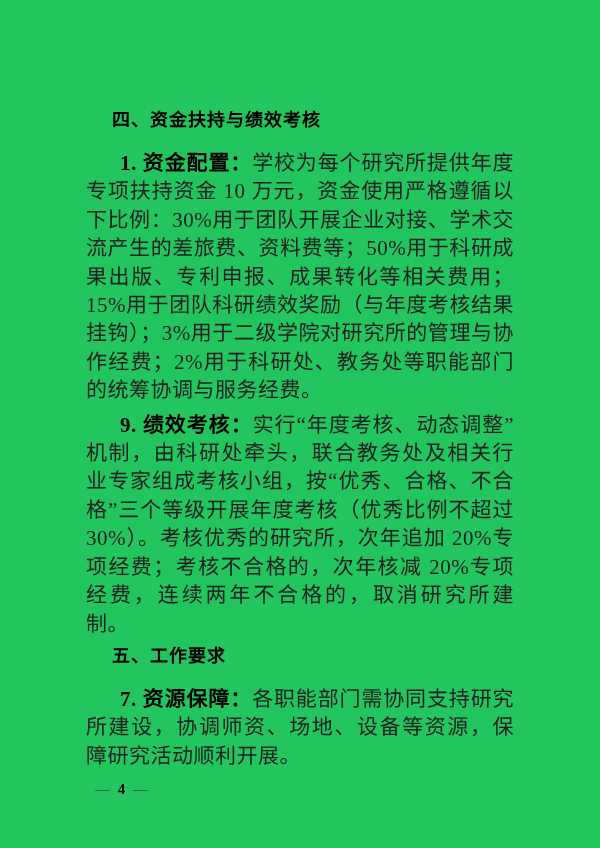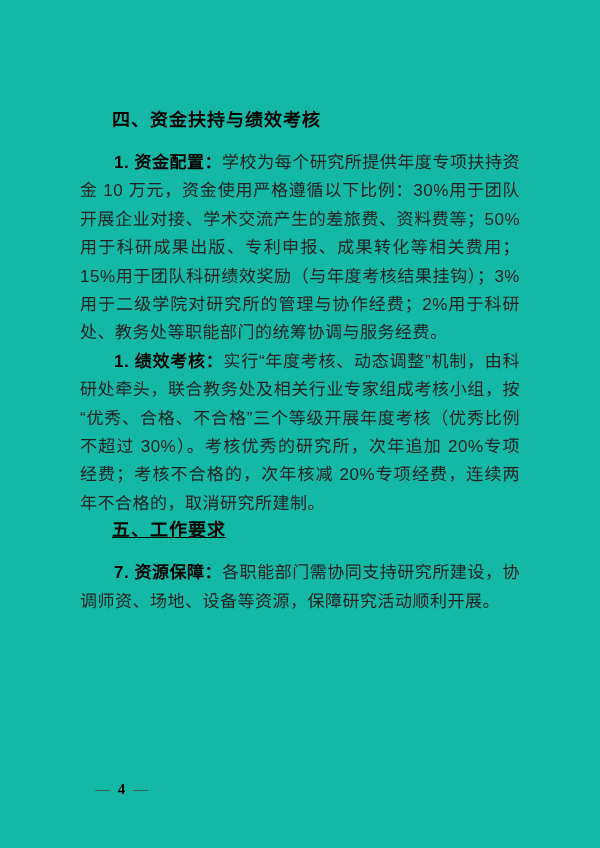--- a/index.html
+++ b/index.html
@@ -4,51 +4,50 @@
 <style>
   html, body {
     margin: 0;
     padding: 0;
     background: #ffffff;
   }
   .page {
     position: relative;
     width: 600px;
     height: 848px;
-    background: #14b8a6;
+    background: #22c55e;
     overflow: hidden;
   }
   .content {
     position: absolute;
     left: 80px;
     top: 108px;
     width: 440px;
   }
   .heading {
     font-family: "Liberation Sans", "DejaVu Sans", sans-serif;
     font-size: 18px;
     font-weight: 700;
     color: #000000;
     line-height: 24px;
     margin: 0 0 17px 0;
     text-indent: 32px;
     letter-spacing: 1px;
   }
   .heading-2 {
-    text-decoration: underline;
   }
   .para {
-    font-family: Liberation Sans, sans-serif;
-    font-size: 17px;
+    font-family: Liberation Serif, serif;
+    font-size: 21px;
     line-height: 28.4px;
     color: #222222;
     text-align: justify;
     text-justify: inter-ideograph;
     text-indent: 34px;
-    margin: 0;
+    margin: 6px;
     letter-spacing: 0.5px;
   }
   .para .b {
     font-weight: 700;
     color: #000000;
   }
   .page-footer {
     position: absolute;
     left: 95px;
     top: 781px;
@@ -65,21 +64,21 @@
 </head>
 <body>
 
 <div class="page">
   <main class="content">
 
     <h2 class="heading">四、资金扶持与绩效考核</h2>
 
     <p class="para"><span class="b">1. 资金配置：</span><span>学校为每个研究所提供年度专项扶持资金 10 万元，资金使用严格遵循以下比例：30%用于团队开展企业对接、学术交流产生的差旅费、资料费等；50%用于科研成果出版、专利申报、成果转化等相关费用；15%用于团队科研绩效奖励（与年度考核结果挂钩）；3%用于二级学院对研究所的管理与协作经费；2%用于科研处、教务处等职能部门的统筹协调与服务经费。</span></p>
 
-    <p class="para"><span class="b">1. 绩效考核：</span><span>实行“年度考核、动态调整”机制，由科研处牵头，联合教务处及相关行业专家组成考核小组，按“优秀、合格、不合格”三个等级开展年度考核（优秀比例不超过 30%）。考核优秀的研究所，次年追加 20%专项经费；考核不合格的，次年核减 20%专项经费，连续两年不合格的，取消研究所建制。</span></p>
+    <p class="para"><span class="b">9. 绩效考核：</span><span>实行“年度考核、动态调整”机制，由科研处牵头，联合教务处及相关行业专家组成考核小组，按“优秀、合格、不合格”三个等级开展年度考核（优秀比例不超过 30%）。考核优秀的研究所，次年追加 20%专项经费；考核不合格的，次年核减 20%专项经费，连续两年不合格的，取消研究所建制。</span></p>
 
     <h2 class="heading heading-2">五、工作要求</h2>
 
 
     <p class="para"><span class="b">7. 资源保障：</span><span>各职能部门需协同支持研究所建设，协调师资、场地、设备等资源，保障研究活动顺利开展。</span></p>
 
 
   </main>
 
   <footer class="page-footer">

